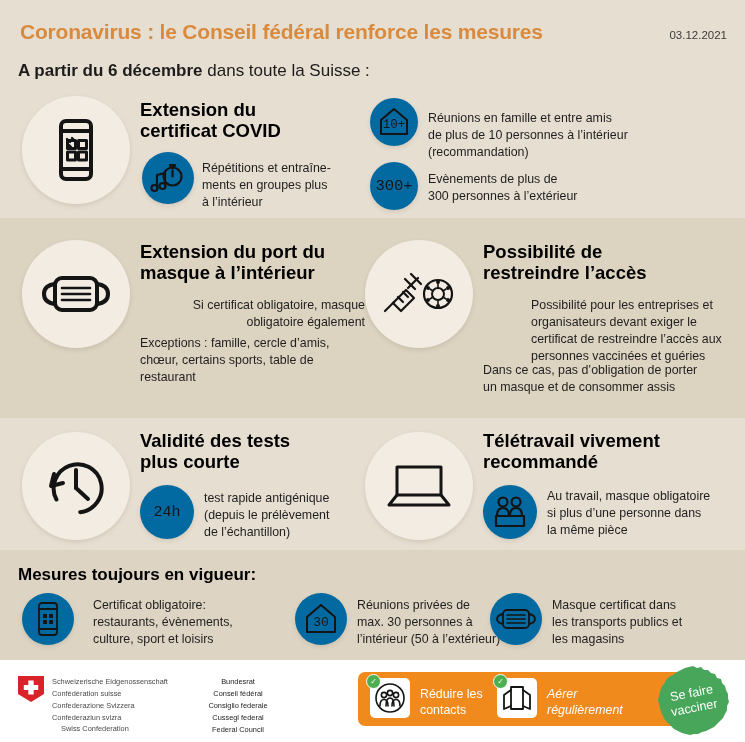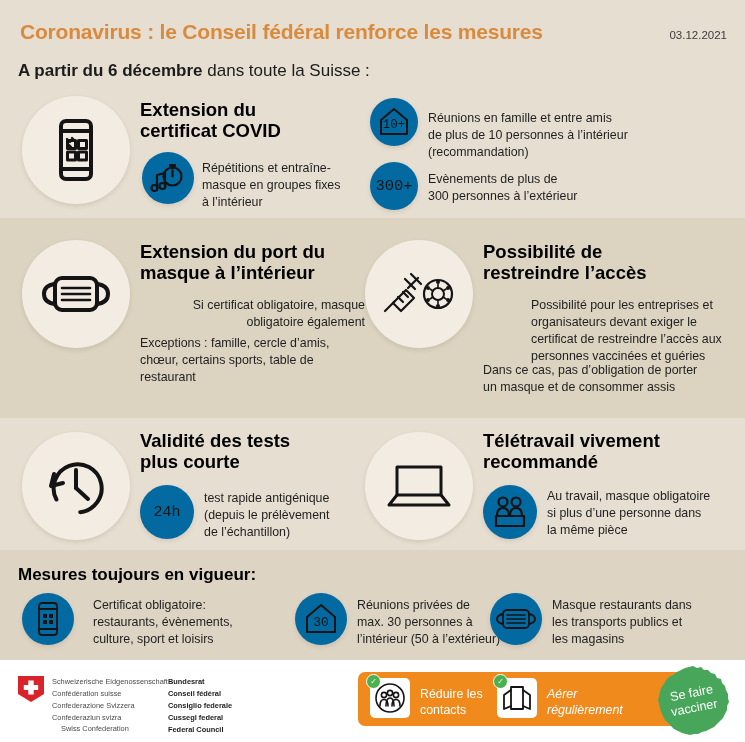--- a/index.html
+++ b/index.html
@@ -61,21 +61,21 @@
   svg{display:block;}
   .ln2{fill:none;stroke:#141414;stroke-width:4;stroke-linecap:round;stroke-linejoin:round;}
   .fl{fill:#141414;}
 
   
   .swisscross{position:absolute;left:18px;top:676px;width:26px;height:26px;}
   .logotxt{
     position:absolute;font-size:7.4px;line-height:1.62;color:#4a4a4a;
     white-space:pre-line;
   }
-  .logotxt.b{font-weight:bold;color:#1c1c1c;}
+  .logotxt.b{font-weight:normal;color:#1c1c1c;text-align:center;}
 
   .orangebar{
     position:absolute;left:358px;top:672px;width:330px;height:54px;
     background:#f08a1d;border-radius:7px;
   }
   .tile{
     position:absolute;width:40px;height:40px;background:#ffffff;
     border-radius:5px;display:flex;align-items:center;justify-content:center;
   }
   .check{
@@ -137,21 +137,21 @@
         <line class="ln2" style="stroke-width:2.2" x1="22.5" y1="9.5" x2="22.5" y2="15.5"></line>
         <rect class="fl" x="19" y="3" width="7" height="3" rx="1"></rect>
         <line class="ln2" style="stroke-width:2.2" x1="22.5" y1="6" x2="22.5" y2="7.5"></line>
         <path class="ln2" style="stroke-width:2.2" d="M7 27 L7 14 L15 12 L15 25"></path>
         <circle class="ln2" style="stroke-width:2.2" cx="4.5" cy="27" r="3"></circle>
         <circle class="ln2" style="stroke-width:2.2" cx="12.5" cy="25" r="3"></circle>
       </svg>
     </span>
   </div>
   <div class="body" style="left:202px;top:160px;width:165px;">Répétitions et entraîne-
-masque en groupes fixes
+ments en groupes plus
 à l’intérieur</div>
 
   <div class="circle sm" style="left:370px;top:98px;width:48px;height:48px;">
     <span>
       <svg width="36" height="34" viewBox="0 0 36 34">
         <path class="ln2" style="stroke-width:2" d="M5 15 L18 4 L31 15 L31 29 L5 29 Z"></path>
       </svg>
     </span>
     <div class="badgetxt" style="font-size:12.5px;padding-top:5px;">10+</div>
   </div>
@@ -305,21 +305,21 @@
       <svg width="42" height="28" viewBox="0 0 42 28">
         <rect class="ln2" style="stroke-width:1.8" x="8" y="5" width="26" height="18" rx="4"></rect>
         <path class="ln2" style="stroke-width:1.8" d="M8 9 C3 10 2 12 2 14 C2 16 3 18 8 19"></path>
         <path class="ln2" style="stroke-width:1.8" d="M34 9 C39 10 40 12 40 14 C40 16 39 18 34 19"></path>
         <line class="ln2" style="stroke-width:1.6" x1="12" y1="10" x2="30" y2="10"></line>
         <line class="ln2" style="stroke-width:1.6" x1="12" y1="14" x2="30" y2="14"></line>
         <line class="ln2" style="stroke-width:1.6" x1="12" y1="18" x2="30" y2="18"></line>
       </svg>
     </span>
   </div>
-  <div class="body" style="left:552px;top:597px;width:190px;">Masque restaurants dans
+  <div class="body" style="left:552px;top:597px;width:190px;">Masque certificat dans
 les transports publics et
 les magasins</div>
 
   <div class="swisscross">
     <svg width="26" height="26" viewBox="0 0 26 26">
       <path fill="#d8232a" d="M0 0 H26 V18 L13 26 L0 18 Z"></path>
       <rect fill="#ffffff" x="10.3" y="4.5" width="5.4" height="14"></rect>
       <rect fill="#ffffff" x="5.8" y="9" width="14.4" height="5"></rect>
     </svg>
   </div>

